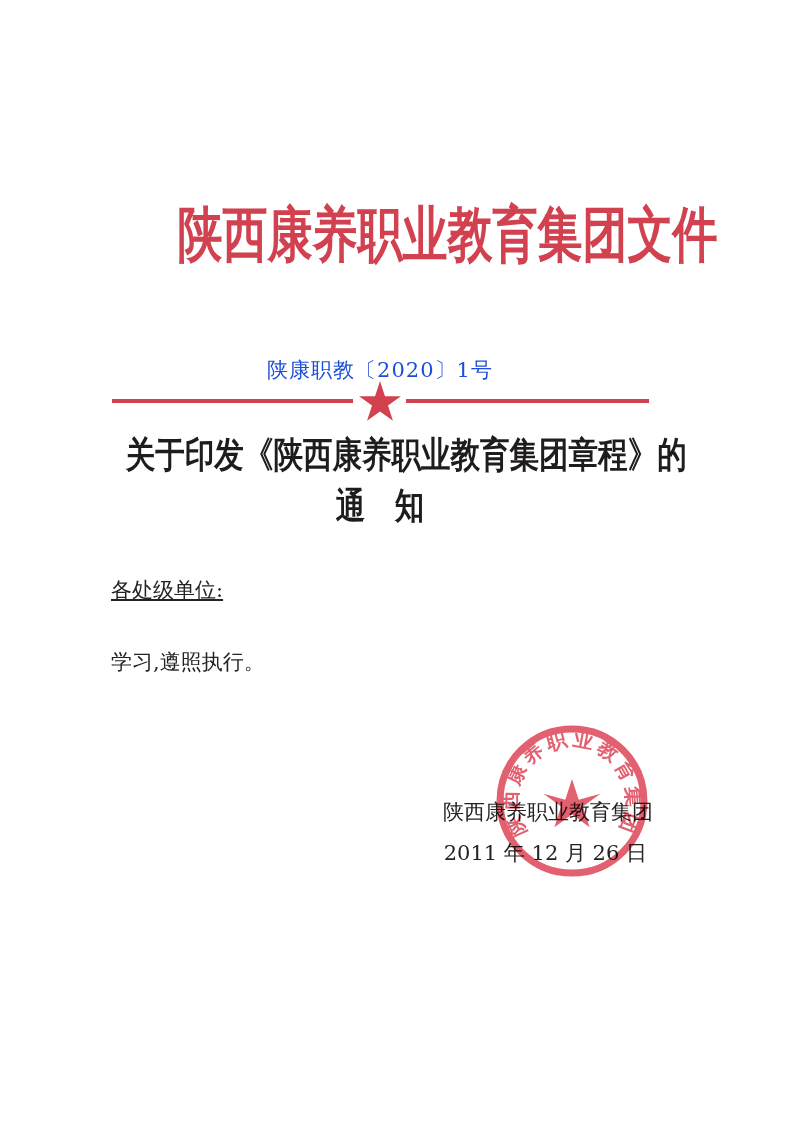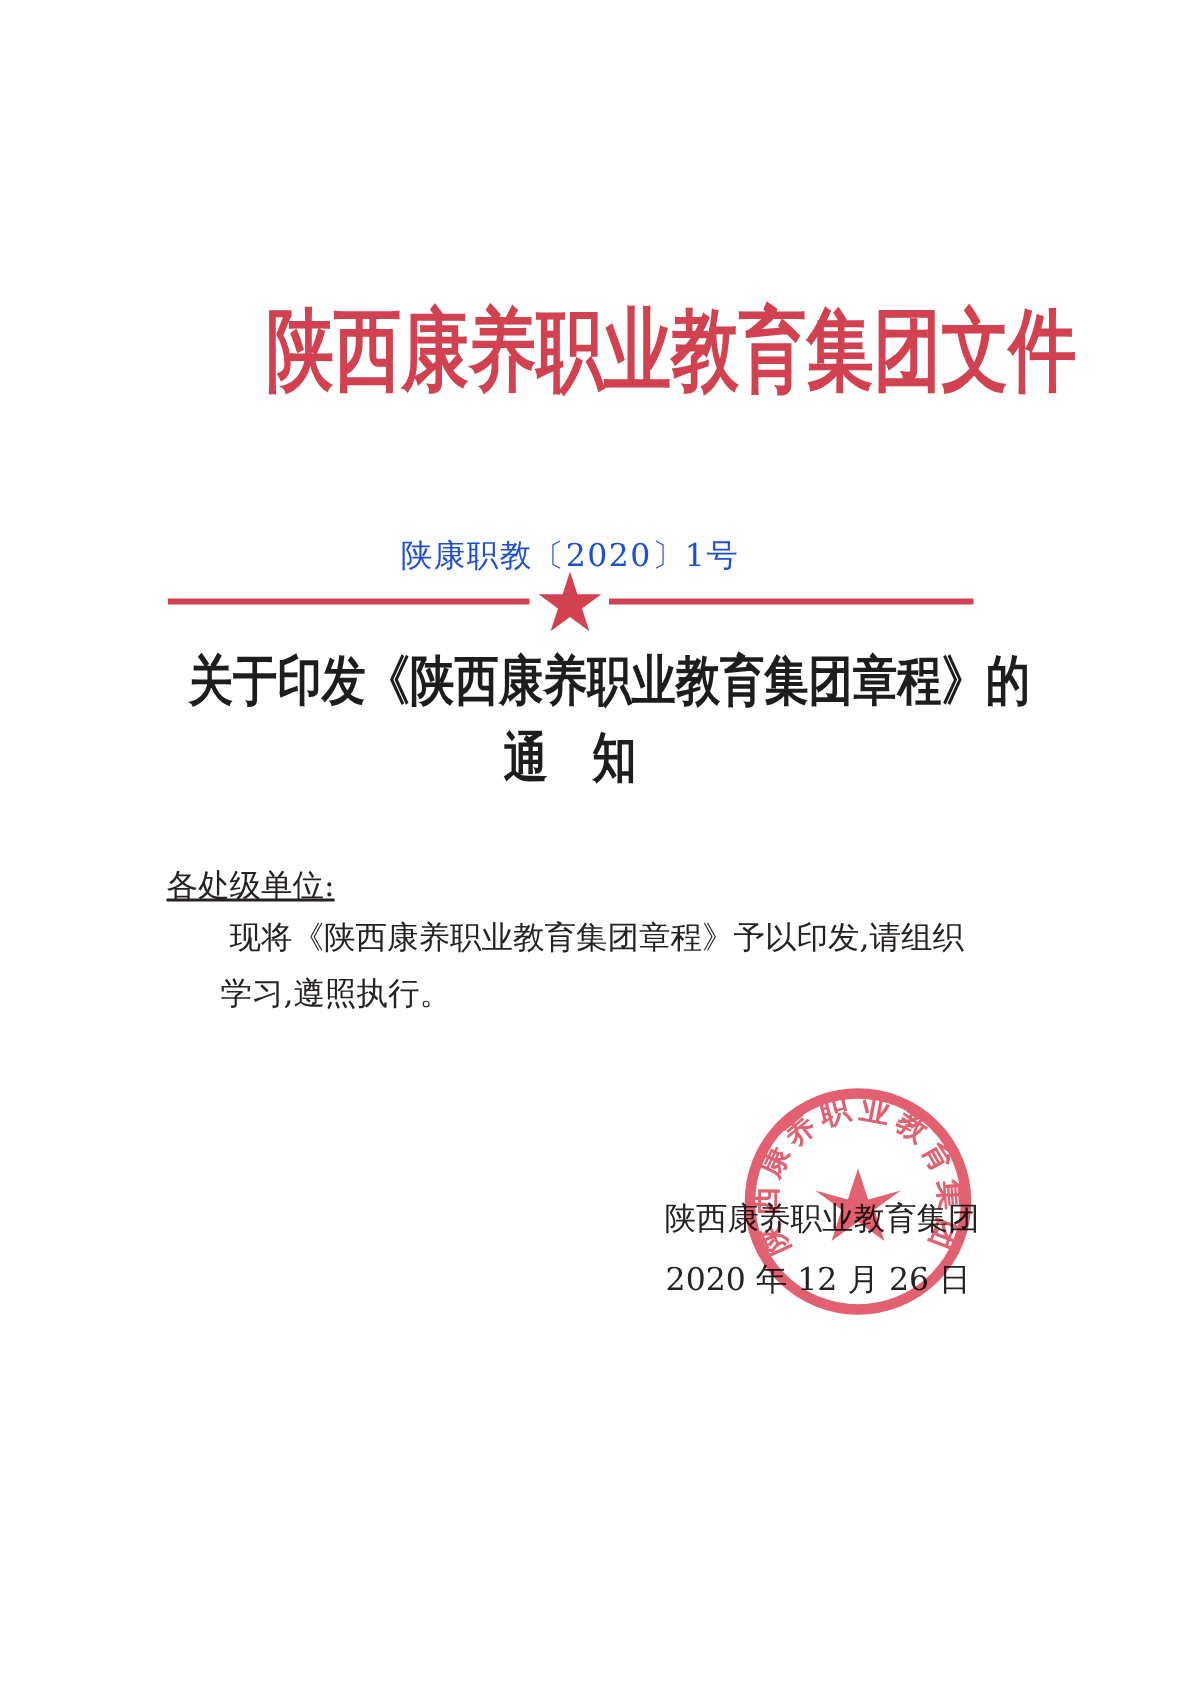--- a/index.html
+++ b/index.html
@@ -53,21 +53,21 @@
     color: #1f1c1c;
     transform: scaleX(0.82);
     transform-origin: 50% 50%;
   }
   .title-l1 { top: 433px; }
   .title-l2 { top: 484px; }
 
   
   .salutation { left: 111px; top: 577px; font-size: 21px; line-height: 27px; text-decoration: underline; }
   .body-l1    { left: 153px; top: 612px; font-size: 21px; line-height: 27px; }
-  .body-l2    { left: 111px; top: 649px; font-size: 21px; line-height: 27px; margin-left: 36px; }
+  .body-l2    { left: 111px; top: 649px; font-size: 21px; line-height: 27px; }
 
   
   .sig-org  { right: 141px; top: 799px; font-size: 21px; line-height: 27px; }
   .sig-date { right: 147px; top: 840px; font-size: 21px; line-height: 27px; }
 
   
   .seal {
     left: 492px; top: 721px;
     mix-blend-mode: multiply;
     opacity: 0.85;
@@ -92,25 +92,24 @@
   <div class="abs rule rule-right"></div>
 
   <svg class="abs divider-star" width="48" height="46" viewBox="0 0 48 46" aria-hidden="true">
     <polygon fill="#d2414f" points="24,1 28.94,16.20 44.92,16.20 31.99,25.60 36.94,40.80 24,31.40 11.06,40.80 16.01,25.60 3.08,16.20 19.06,16.20"></polygon>
   </svg>
 
   <div class="abs title-l1">关于印发《陕西康养职业教育集团章程》的</div>
   <div class="abs title-l2">通　知</div>
 
   <div class="abs salutation">各处级单位:</div>
-  <div class="abs body-l1">现将《陕西康养职业教育集团章程》予以印发,请组织</div>
   <div class="abs body-l2">学习,遵照执行。</div>
 
   <div class="abs sig-org">陕西康养职业教育集团</div>
-  <div class="abs sig-date">2020 年 12 月 26 日</div>
+  <div class="abs sig-date">2011 年 12 月 26 日</div>
 
   <svg class="abs seal" width="160" height="160" viewBox="0 0 160 160" aria-hidden="true">
     <circle cx="80" cy="80" r="72" fill="none" stroke="#dd4456" stroke-width="7"></circle>
     <path id="sealArc" d="M 34.95 111.55 A 55 55 0 1 1 125.05 111.55" fill="none"></path>
     <text>
       <textPath href="#sealArc" xlink:href="#sealArc" textLength="236" lengthAdjust="spacing">陕西康养职业教育集团</textPath>
     </text>
     <polygon fill="#dd4456" points="80,58 86.76,78.70 108.53,72.73 90.94,85.55 97.63,106.27 80,93.50 62.37,106.27 69.06,85.55 51.47,72.73 73.24,78.70"></polygon>
   </svg>
 

